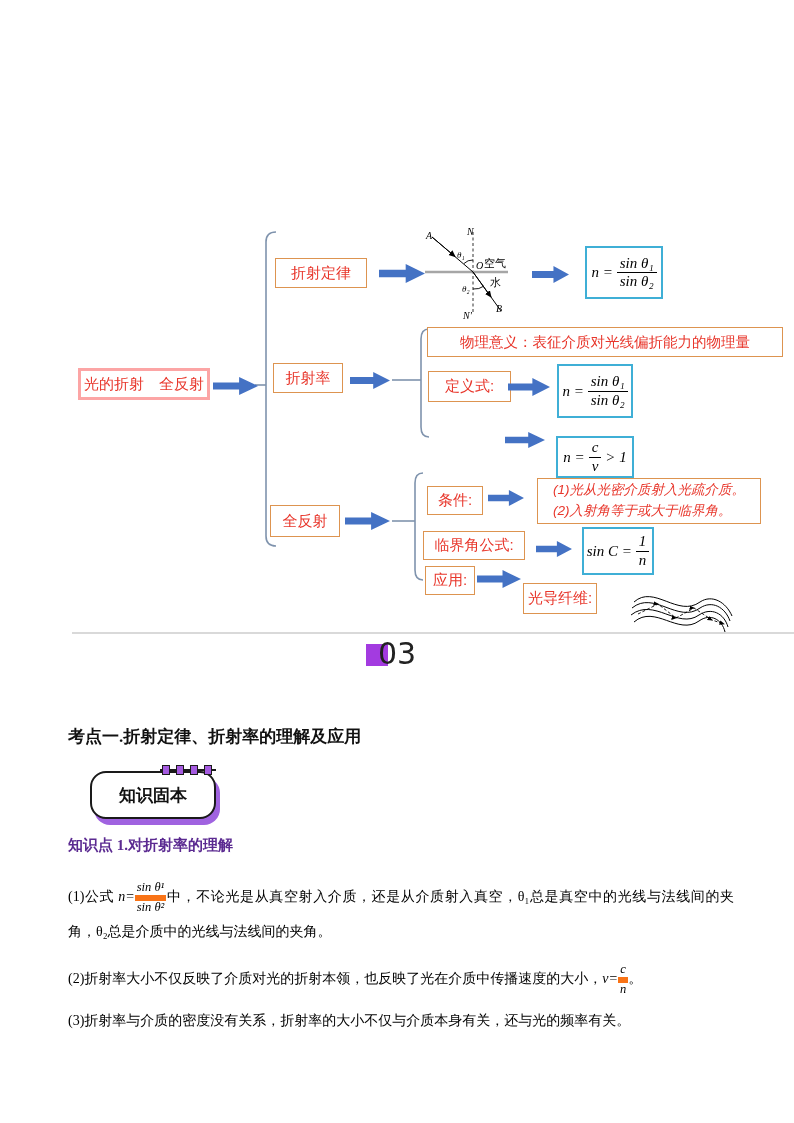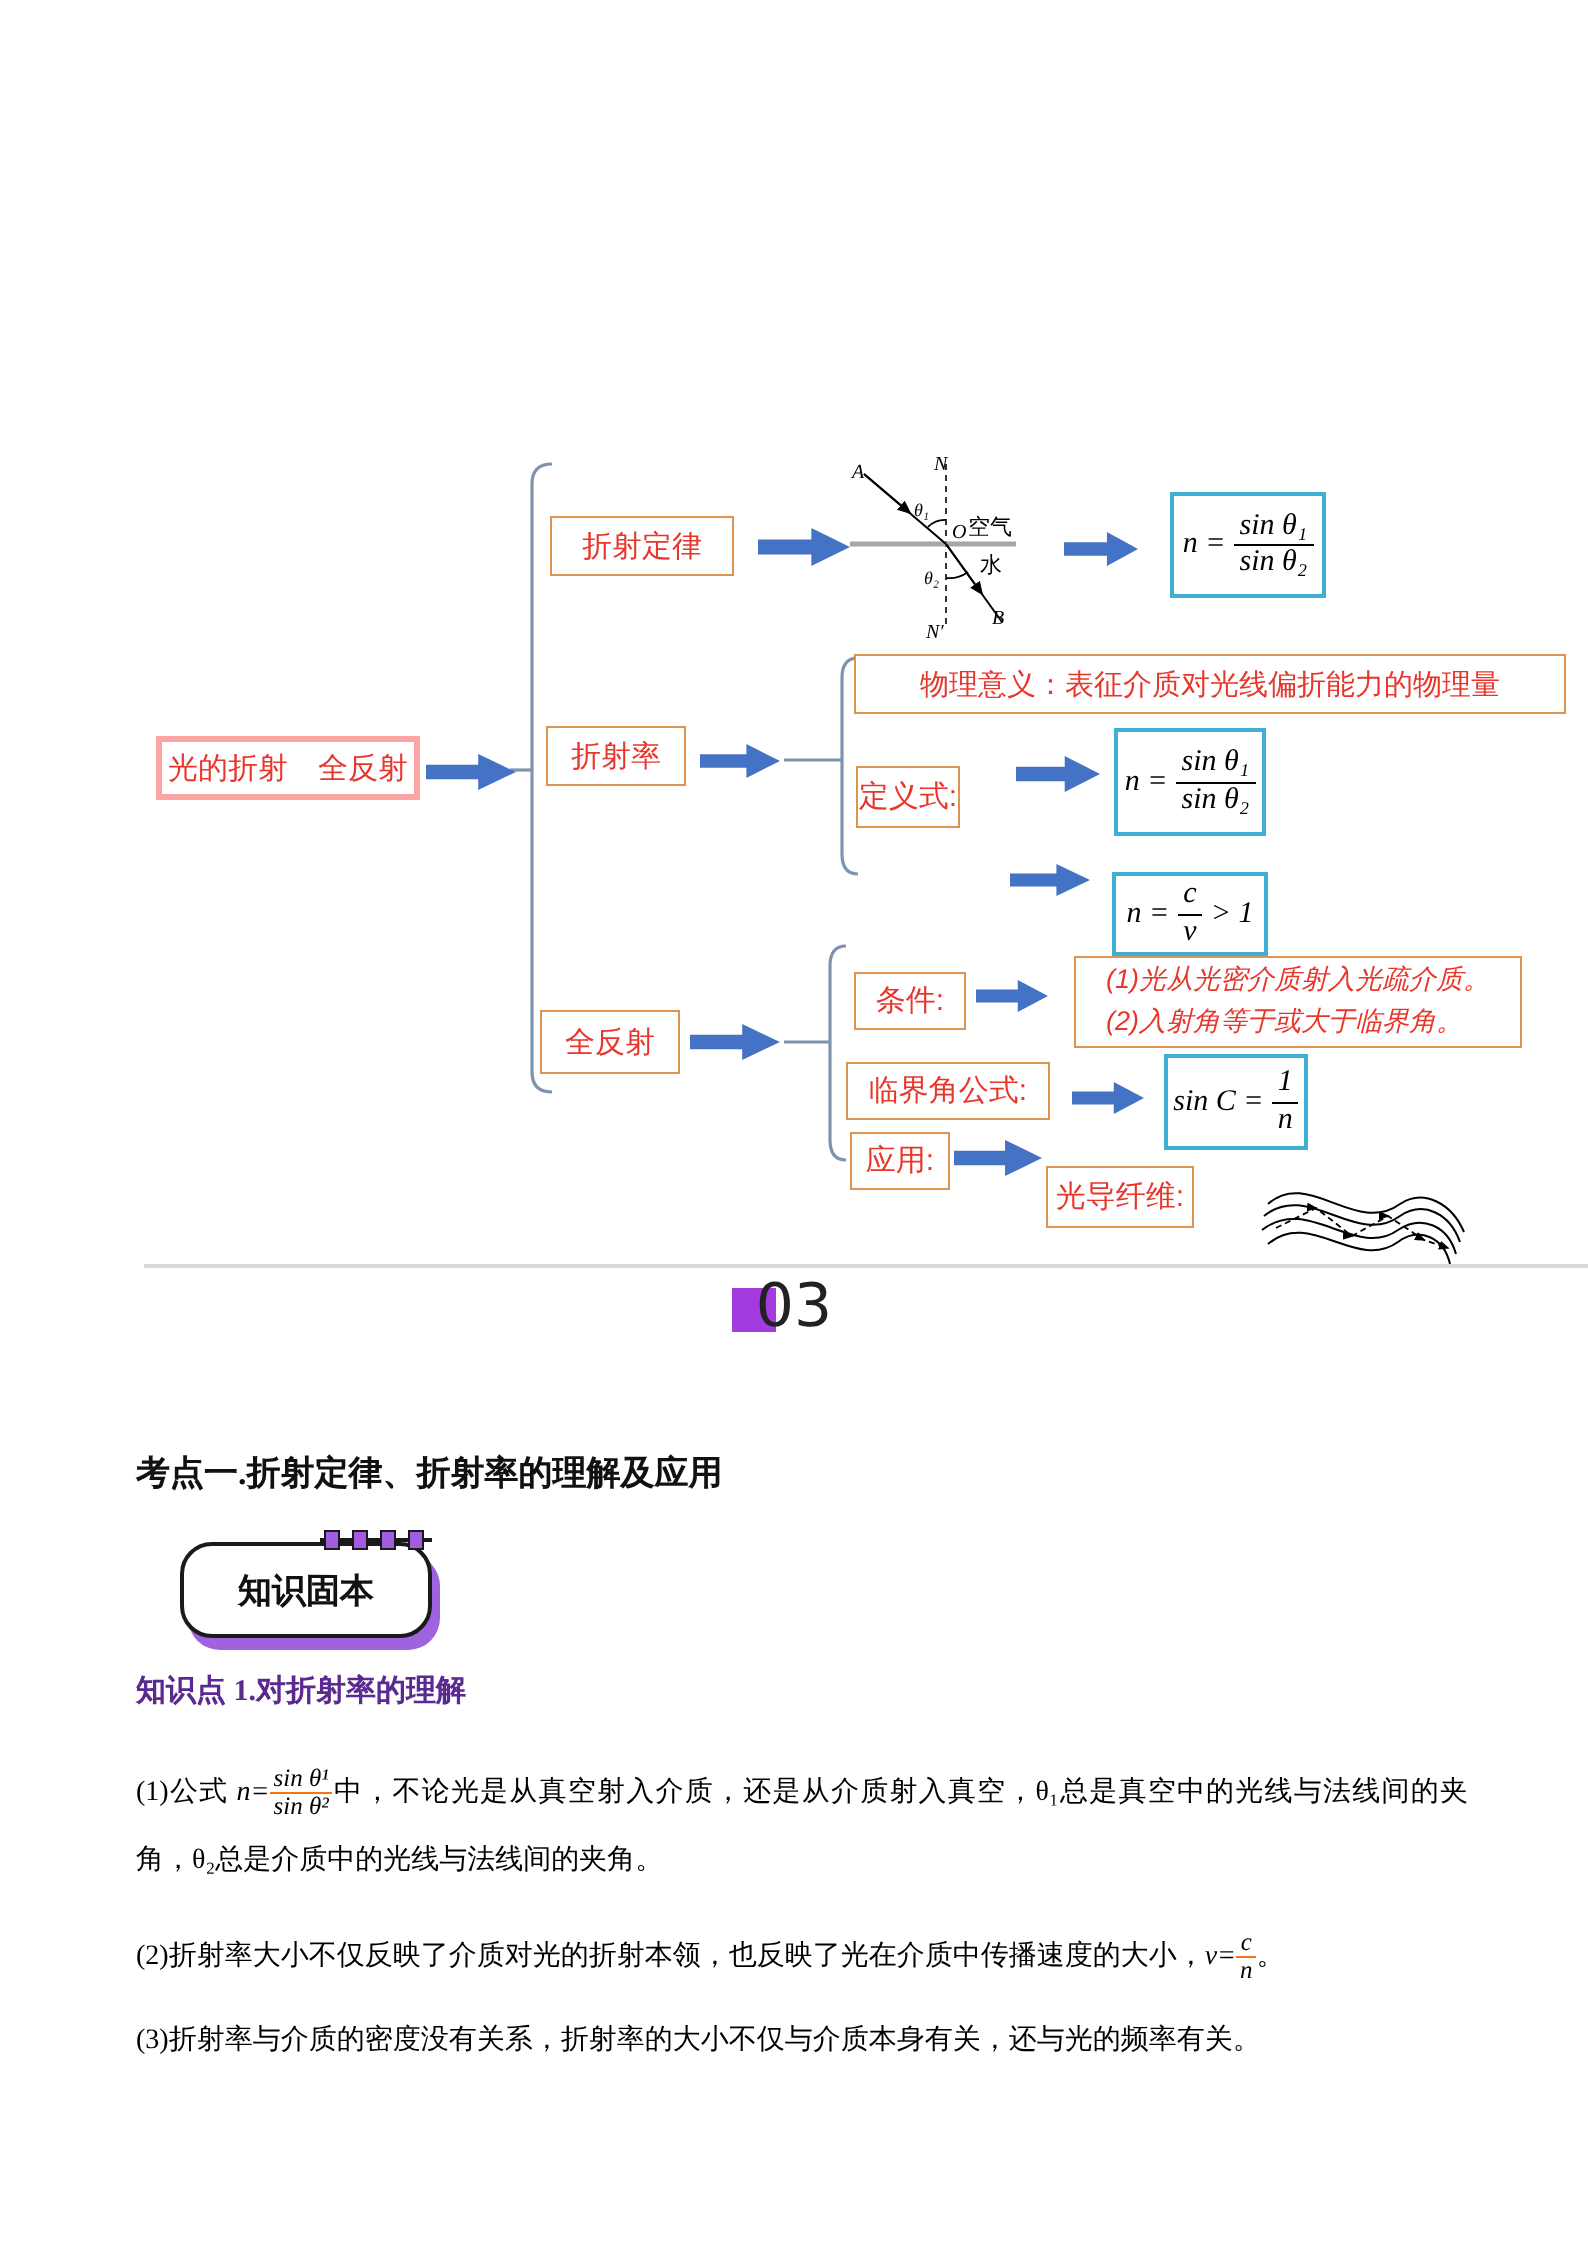--- a/index.html
+++ b/index.html
@@ -41,21 +41,21 @@
          display:flex;align-items:center;justify-content:center;font-size:17px;font-weight:bold;color:#111;}
   .chain{position:absolute;left:160px;top:764px;width:56px;height:12px;z-index:2;}
   .chain .bar{position:absolute;left:0;top:5px;width:56px;height:2px;background:#1a1a1a;}
   .chain .sq{position:absolute;top:1px;width:8px;height:10px;background:#a55be0;border:1.6px solid #1a1a1a;box-sizing:border-box;}
   .pointtitle{position:absolute;left:68px;top:836px;font-size:15px;font-weight:bold;color:#5b2a91;
               font-family:"Liberation Serif",serif;}
   .para{position:absolute;left:68px;width:666px;font-size:14px;color:#000;line-height:2.4;
         font-family:"Liberation Serif",serif;text-align:justify;}
   .para .ifrac{display:inline-block;text-align:center;vertical-align:middle;line-height:1.1;
                font-size:12.5px;font-style:italic;}
-  .para .ifrac .num{display:block;border-bottom:1px solid #f97316;padding:0 2px;}
+  .para .ifrac .num{display:block;border-bottom:6px solid #f97316;padding:0 2px;}
   .para .ifrac .den{display:block;padding:0 2px;}
   .ilhs{font-style:italic;}
 </style>
 </head>
 <body>
 
 <div id="page">
 
 
   <div id="mindmap">
@@ -109,21 +109,21 @@
           <span class="num">sin θ₁</span>
           <span class="den">sin θ₂</span>
         </span>
     </div>
 
     <div class="node" style="left:273px;top:138px;width:70px;height:30px;">折射率</div>
     <div class="arrow" style="left:350px;top:147px;width:40px;height:17px;"></div>
 
     <div class="node" style="left:427px;top:102px;width:356px;height:30px;font-size:14.5px;">物理意义：表征介质对光线偏折能力的物理量</div>
 
-    <div class="node" style="left:428px;top:146px;width:52px;height:31px;margin-top:12px;">定义式:</div>
+    <div class="node" style="left:428px;top:146px;width:83px;height:31px;">定义式:</div>
     <div class="arrow" style="left:508px;top:153px;width:42px;height:18px;"></div>
     <div class="fnode" style="left:557px;top:139px;width:76px;height:54px;">
       <span>n =</span>
       <span class="frac">
           <span class="num">sin θ₁</span>
           <span class="den">sin θ₂</span>
         </span>
     </div>
 
     <div class="arrow" style="left:505px;top:207px;width:40px;height:16px;"></div>

